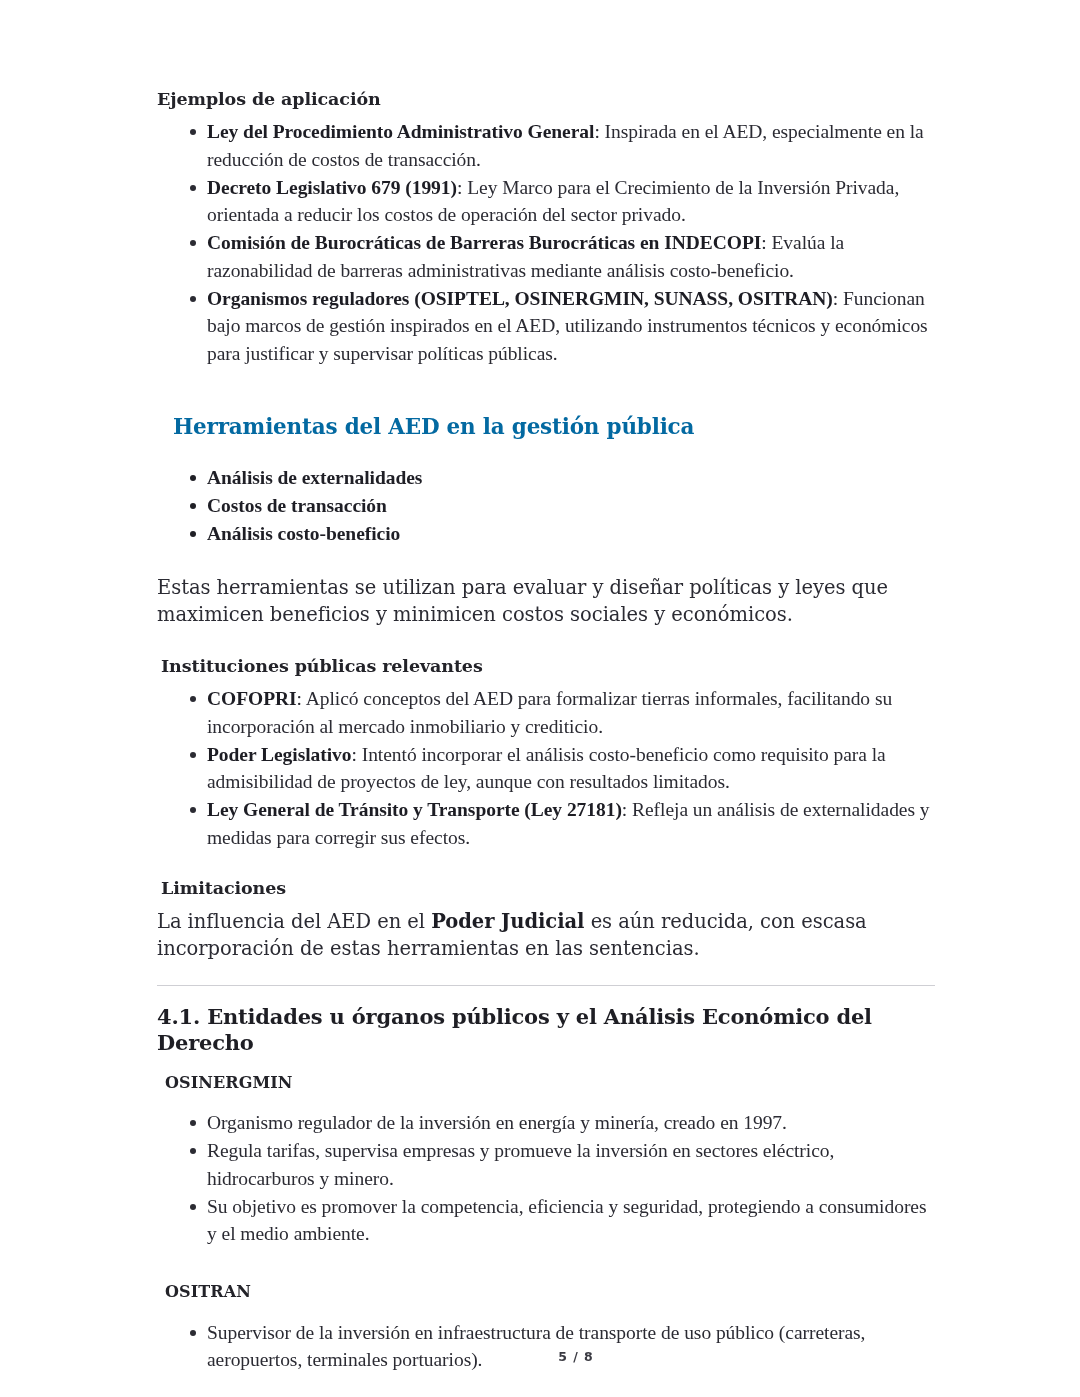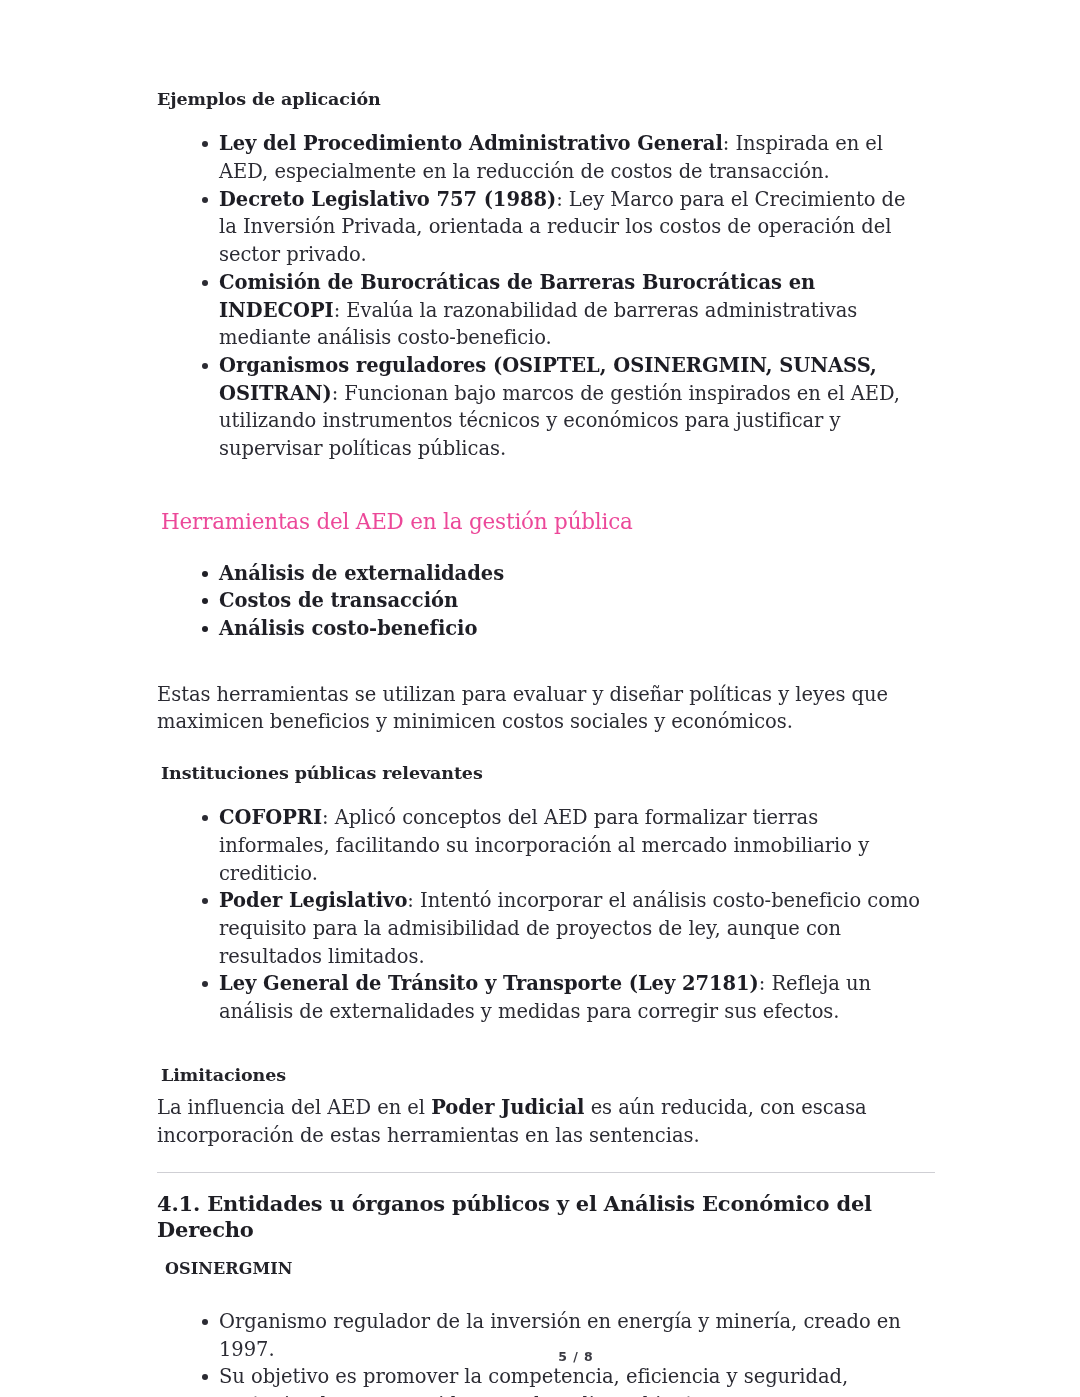--- a/index.html
+++ b/index.html
@@ -36,25 +36,25 @@
     font-weight: bold;
     line-height: 1.28;
     letter-spacing: -0.1px;
     color: #232329;
     margin: 0;
   }
   .h-small.indented { padding-left: 4px; }
 
   .h-mid {
     font-size: 21.5px;
-    font-weight: normal;
+    font-weight: bold;
     line-height: 1.25;
     letter-spacing: -0.2px;
-    color: #ec4899;
-    margin: 4px;
+    color: #0369a1;
+    margin: 16px;
   }
 
   .h-section {
     font-size: 21px;
     font-weight: bold;
     line-height: 1.25;
     letter-spacing: -0.2px;
     color: #1e1e24;
     margin: 0;
   }
@@ -73,22 +73,23 @@
     font-size: 19.5px;
     line-height: 1.42;
     margin: 0;
     color: #2b2b33;
     letter-spacing: -0.05px;
   }
 
   
   ul.bul {
     list-style: none;
-    margin: 12px;
+    margin: 0;
     padding: 0;
+    font-family: Liberation Serif, serif;
   }
   ul.bul > li {
     position: relative;
     padding-left: 50px;
     font-size: 19.5px;
     line-height: 1.42;
     letter-spacing: -0.05px;
     color: #2b2b33;
   }
   ul.bul > li::before {
@@ -146,21 +147,21 @@
 <div class="page">
   <div class="content">
 
     <h3 class="h-small">Ejemplos de aplicación</h3>
     <div class="sp-8"></div>
     <ul class="bul">
       <li>
         <b>Ley del Procedimiento Administrativo General</b><span>: Inspirada en el AED, especialmente en la reducción de costos de transacción.</span>
       </li>
       <li>
-        <b>Decreto Legislativo 757 (1988)</b><span>: Ley Marco para el Crecimiento de la Inversión Privada, orientada a reducir los costos de operación del sector privado.</span>
+        <b>Decreto Legislativo 679 (1991)</b><span>: Ley Marco para el Crecimiento de la Inversión Privada, orientada a reducir los costos de operación del sector privado.</span>
       </li>
       <li>
         <b>Comisión de Burocráticas de Barreras Burocráticas en INDECOPI</b><span>: Evalúa la razonabilidad de barreras administrativas mediante análisis costo-beneficio.</span>
       </li>
       <li>
         <b>Organismos reguladores (OSIPTEL, OSINERGMIN, SUNASS, OSITRAN)</b><span>: Funcionan bajo marcos de gestión inspirados en el AED, utilizando instrumentos técnicos y económicos para justificar y supervisar políticas públicas.</span>
       </li>
     </ul>
 
     <div class="sp-30"></div>
@@ -203,20 +204,21 @@
     <hr class="rule">
     <div class="sp-18"></div>
 
     <h2 class="h-section">4.1. Entidades u órganos públicos y el Análisis Económico del Derecho</h2>
     <div class="sp-8"></div>
 
     <h4 class="h-caps">OSINERGMIN</h4>
     <div class="sp-8"></div>
     <ul class="bul">
       <li>Organismo regulador de la inversión en energía y minería, creado en 1997.</li>
+      <li>Regula tarifas, supervisa empresas y promueve la inversión en sectores eléctrico, hidrocarburos y minero.</li>
       <li>Su objetivo es promover la competencia, eficiencia y seguridad, protegiendo a consumidores y el medio ambiente.</li>
     </ul>
 
     <div class="sp-26"></div>
 
     <h4 class="h-caps">OSITRAN</h4>
     <div class="sp-8"></div>
     <ul class="bul">
       <li>Supervisor de la inversión en infraestructura de transporte de uso público (carreteras, aeropuertos, terminales portuarios).</li>
 

